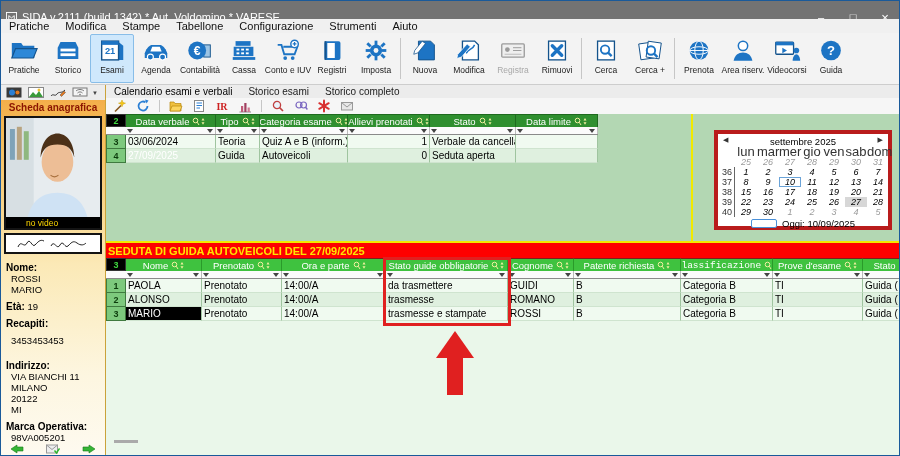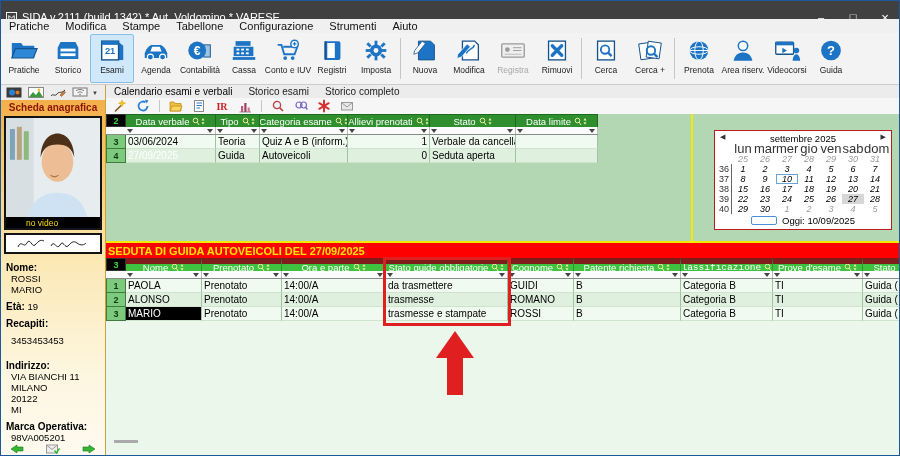--- a/index.html
+++ b/index.html
@@ -1,21 +1,21 @@
 <!DOCTYPE html>
 <html><head>
 <meta charset="utf-8">
 <style>
   * { margin:0; padding:0; box-sizing:border-box; }
   html,body { width:900px; height:456px; overflow:hidden; }
   body { font-family:"Liberation Sans","DejaVu Sans",sans-serif; background:#f0f0f0; position:relative;
          border:1px solid #1a5a9a; }
 
   
-  .titlebar { position:absolute; top:0; left:0; width:900px; height:32px; background:#404040;
+  .titlebar { position:absolute; top:0; left:0; width:900px; height:32px; background:#737373;
               color:#fff; display:flex; align-items:center; padding-left:5px; gap:5px; font-size:11px; }
   .titlebar .app-icon svg { width:11px; height:11px; display:block; }
   .win-controls { margin-left:auto; display:flex; height:18px; }
   .wc { width:32px; display:flex; align-items:center; justify-content:center; font-size:11px; color:#fff; }
   .wc.close { font-size:13px; }
 
   
   .menubar { position:absolute; top:18px; left:0; width:900px; height:14px; background:#f0f0f0;
              display:flex; align-items:center; font-size:11px; color:#111; }
   .menu-item { padding:0 8px; height:14px; display:flex; align-items:center; }
@@ -81,38 +81,38 @@
   
   .grid { position:absolute; top:0; left:0; font-size:10px; }
   .t-row { display:flex; }
   .cell { overflow:hidden; white-space:nowrap; }
   .num-cell { width:20px; display:flex; align-items:center; justify-content:center;
               background:#7dc97d; color:#0c3c0c; font-weight:bold; font-size:9px;
               border:1px solid #3f7a3f; border-top:none; }
   .t-head .num-cell { background:#000; color:#3fd83f; border:1px solid #333; }
   .h-cell { height:13px; background:#2f8f2f; color:#fff; font-size:9.5px; display:flex; align-items:center;
             justify-content:center; gap:3px; border-right:1px solid #1e6a1e; border-top:1px solid #1e6a1e; }
-  .bright .h-cell { background:#3fc23f; border-right:1px solid #2a9a2a; border-top:6px solid #7f1d1d; }
+  .bright .h-cell { background:#3fc23f; border-right:1px solid #2a9a2a; border-top:1px solid #7f1d1d; }
   .h-cell svg { flex:none; }
   .f-row { height:8px; background:#fbfbfb; border-bottom:1px solid #8a8a8a; }
   .f-corner { width:20px; background:#fbfbfb; }
   .f-cell { position:relative; border-right:1px solid #bbb; background:#fbfbfb; }
   .f-cell::before, .f-cell::after { content:""; position:absolute; top:2px; width:0; height:0;
        border-left:3px solid transparent; border-right:3px solid transparent; border-top:4px solid #444; }
   .f-cell::before { left:1px; } .f-cell::after { right:2px; }
   .d-row { height:14px; }
   .d-cell { background:#f0faf0; border-right:1px solid #9fc49f; border-bottom:1px solid #cfe4cf;
             display:flex; align-items:center; padding-left:2px; font-size:10px; color:#000; }
   .d-row.alt .d-cell { background:#dff0df; }
   .d-cell.right { justify-content:flex-end; padding-right:2px; }
   .d-cell.black-cell { background:#000; color:#fff; }
 
   
   .calendar { position:absolute; left:608px; top:16px; width:178px; height:100px; background:#fff;
-              border:1px solid #b91c1c; padding:1px 2px; font-size:9px; color:#000; }
+              border:4px solid #b91c1c; padding:1px 2px; font-size:9px; color:#000; }
   .cal-title { position:relative; height:12px; display:flex; align-items:center; justify-content:center;
                font-size:9.5px; }
   .cal-prev { position:absolute; left:3px; top:1px; font-size:7px; color:#333; }
   .cal-next { position:absolute; right:3px; top:1px; font-size:7px; color:#333; }
   .cal-grid { display:grid; grid-template-columns:15px repeat(7,22px); text-align:center; line-height:10px; }
   .cal-dn { color:#333; font-size:13px; }
   .cal-wn { color:#333; border-right:1px solid #666; }
   .cal-wn.empty { border-right:none; }
   .cal-day { color:#000;font-style:italic; }
   .cal-day.muted { color:#9a9a9a; }

